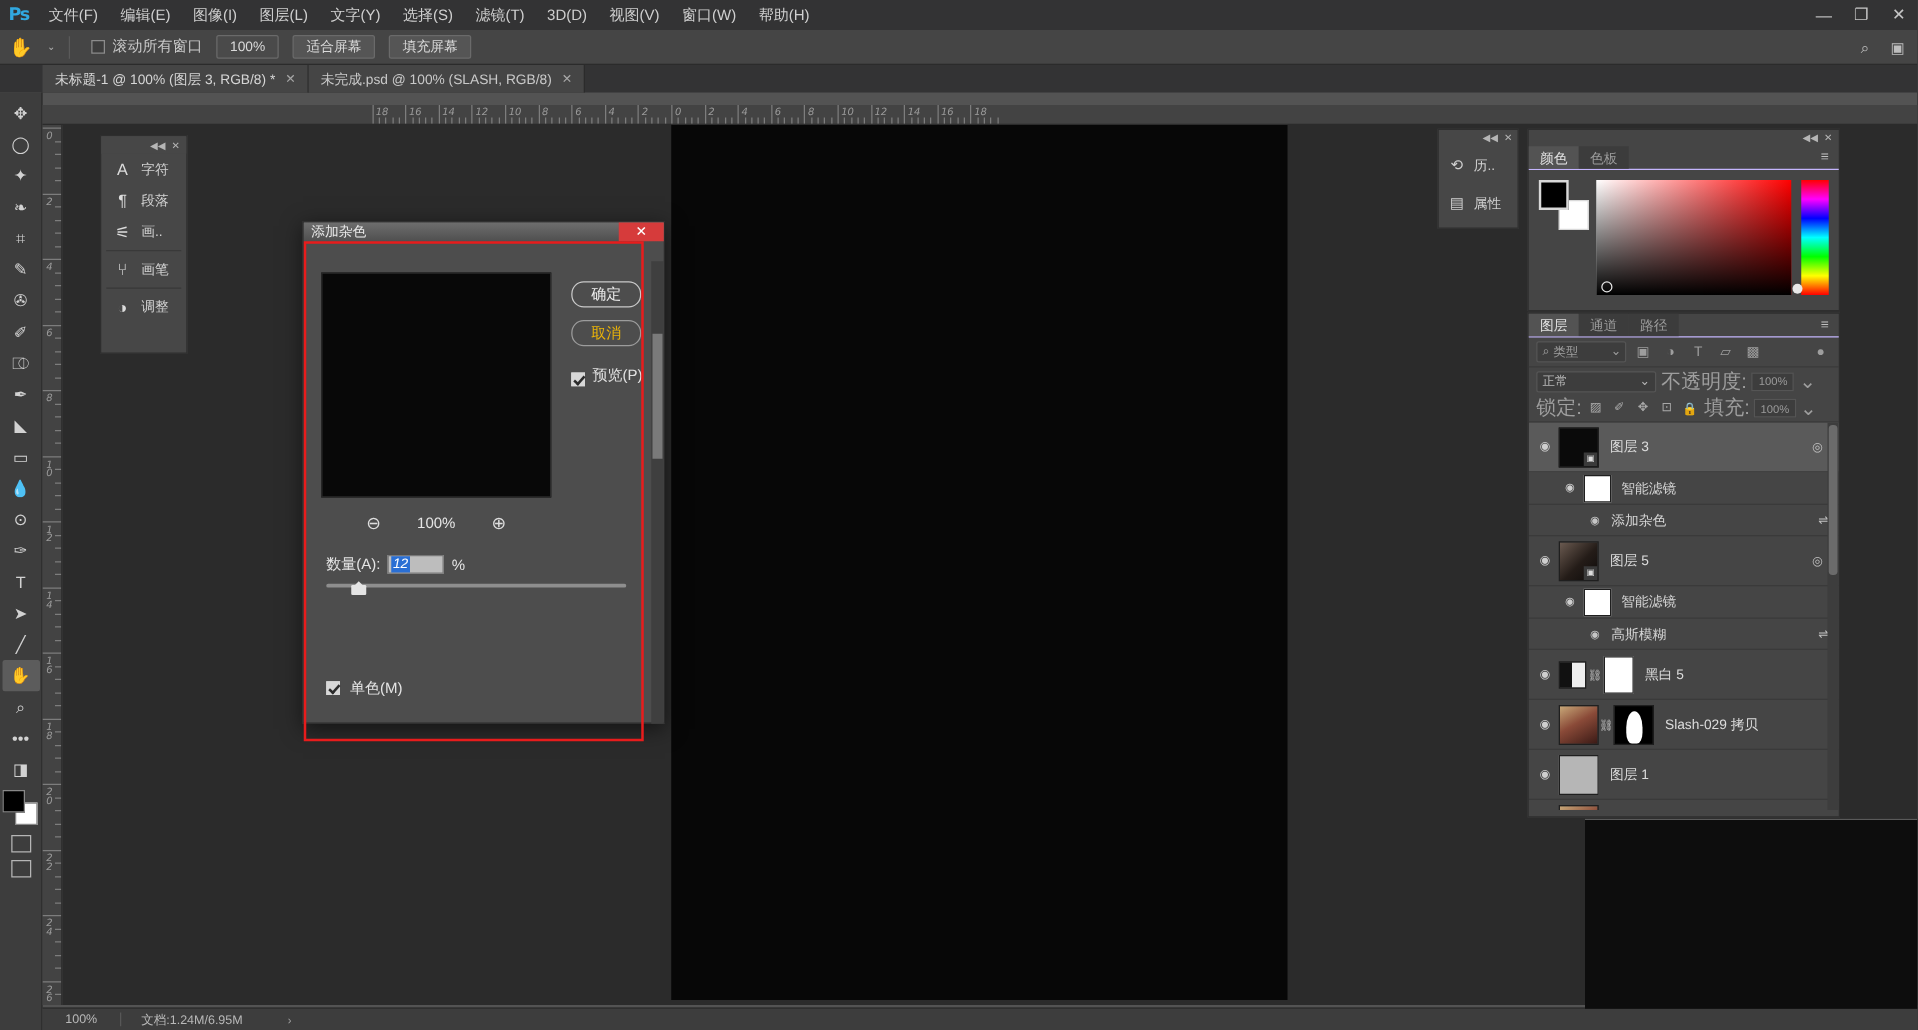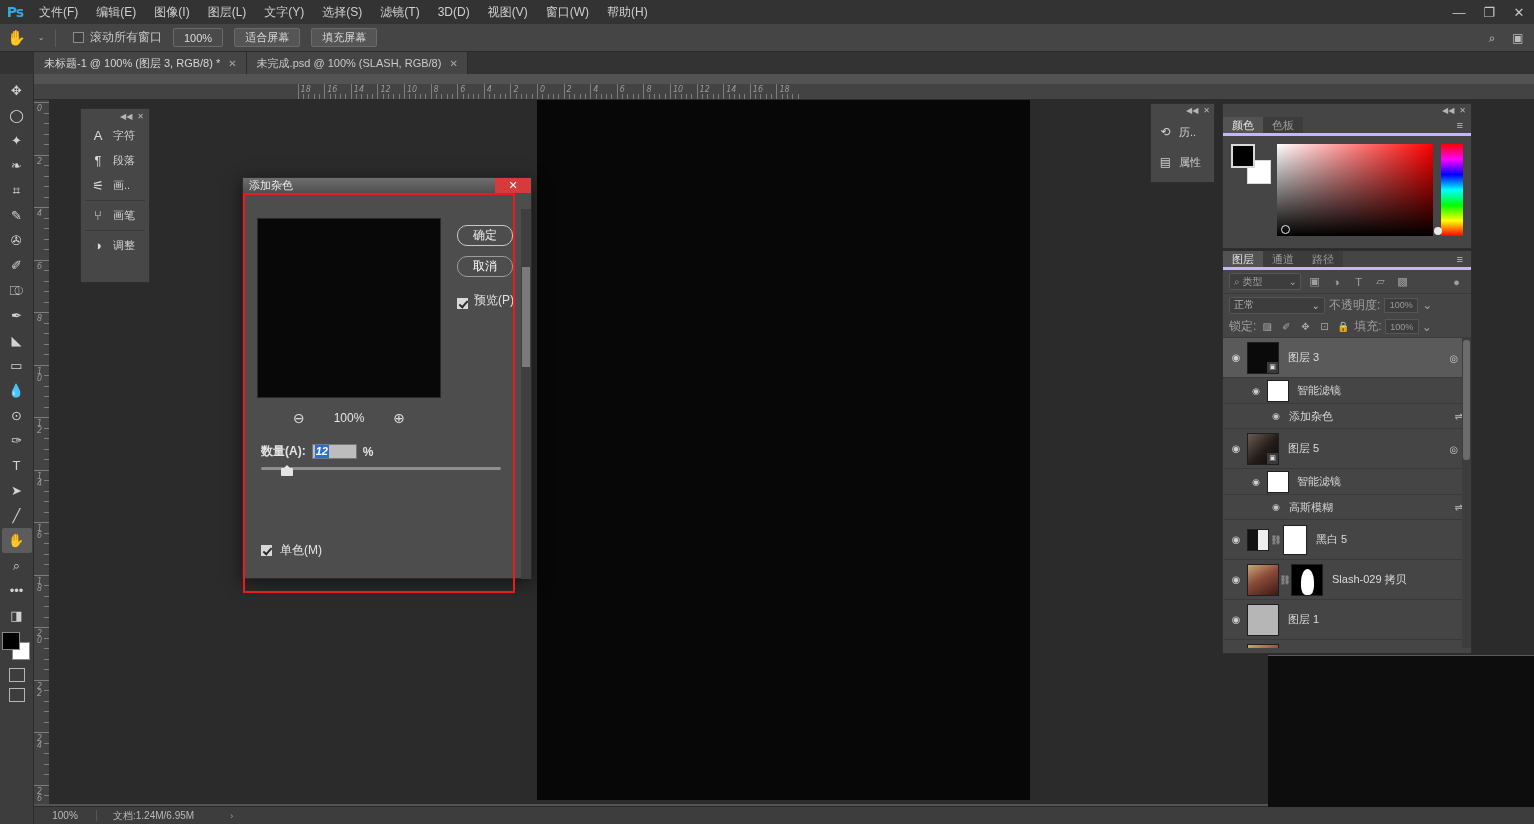--- a/index.html
+++ b/index.html
@@ -88,21 +88,21 @@
   .lpsep{height:1px;background:#393939;margin:2px 4px;}
 
   
   #rdock-hist{left:1150px;top:103px;width:65px;height:80px;background:#474747;border:1px solid #2e2e2e;}
   #rdock-hist .ph{height:13px;display:flex;align-items:center;justify-content:flex-end;gap:5px;padding-right:4px;}
   .hrow{height:30px;display:flex;align-items:center;gap:5px;padding-left:6px;font-size:11px;color:#d0d0d0;}
   .hrow .gl{width:17px;height:17px;display:flex;align-items:center;justify-content:center;font-size:12px;}
 
   #colorpanel{left:1222px;top:103px;width:250px;height:146px;background:#454545;border:1px solid #2e2e2e;}
   #colorpanel .ph{height:13px;display:flex;align-items:center;justify-content:flex-end;gap:5px;padding-right:5px;}
-  .ptabs{height:19px;display:flex;align-items:stretch;border-bottom:3px solid #c4b5fd;}
+  .ptabs{height:19px;display:flex;align-items:stretch;border-bottom:1px solid #c4b5fd;}
   .ptab{padding:0 9px;display:flex;align-items:center;font-size:11px;color:#9b9b9b;background:#3c3c3c;}
   .ptab.active{background:#535353;color:#e2e2e2;}
   .pmenu{margin-left:auto;padding-right:8px;display:flex;align-items:center;font-size:11px;color:#c0c0c0;}
   #colorbody{position:relative;height:112px;padding:8px;display:flex;gap:8px;}
   #cp-swatches{position:relative;width:38px;height:34px;flex:none;}
   #cp-swatches .sw{position:absolute;width:24px;height:24px;}
   #cp-swatches .fg{left:0;top:0;background:#000;border:2px solid #d9d9d9;z-index:2;}
   #cp-swatches .bg{left:16px;top:16px;background:#fff;border:1px solid #d9d9d9;z-index:1;}
   #cp-field{flex:1;height:92px;position:relative;
       background:
@@ -114,21 +114,21 @@
   #cp-hue .mk{position:absolute;left:-7px;bottom:1px;width:8px;height:8px;background:#e8e8e8;border-radius:50%;}
 
   #layerpanel{left:1222px;top:250px;width:250px;height:404px;background:#454545;border:1px solid #2e2e2e;}
   #lp-filter{height:24px;display:flex;align-items:center;gap:5px;padding:0 6px;border-bottom:1px solid #3a3a3a;}
   #lp-kind{width:72px;height:17px;background:#3d3d3d;border:1px solid #555;border-radius:2px;
            display:flex;align-items:center;gap:3px;padding-left:4px;font-size:10px;color:#9e9e9e;}
   .lpf-ic{width:17px;height:17px;display:flex;align-items:center;justify-content:center;font-size:11px;color:#9e9e9e;}
   #lp-blend{height:22px;display:flex;align-items:center;gap:4px;padding:0 6px;}
   #lp-mode{width:96px;height:17px;background:#3d3d3d;border:1px solid #555;border-radius:2px;
            display:flex;align-items:center;justify-content:space-between;padding:0 4px;font-size:10px;color:#b8b8b8;}
-  .lp-lbl{font-size:12px;color:#9e9e9e;}
+  .lp-lbl{font-size:16px;color:#9e9e9e;}
   .lp-num{width:34px;height:15px;background:#3d3d3d;border:1px solid #555;font-size:9px;color:#9a9a9a;
           display:flex;align-items:center;justify-content:center;}
   #lp-lock{height:22px;display:flex;align-items:center;gap:3px;padding:0 6px;border-bottom:1px solid #3a3a3a;}
   .lock-ic{width:16px;height:16px;display:flex;align-items:center;justify-content:center;font-size:10px;color:#a8a8a8;}
   #lp-list{position:relative;height:310px;overflow:hidden;}
   .lrow{height:40px;display:flex;align-items:center;border-bottom:1px solid #3a3a3a;position:relative;padding-left:2px;}
   .lrow.sel{background:#5a5a5a;}
   .leye{width:22px;height:40px;display:flex;align-items:center;justify-content:center;font-size:10px;color:#cfcfcf;}
   .lthumb{width:32px;height:32px;border:1px solid #1f1f1f;flex:none;position:relative;overflow:hidden;}
   .lname{padding-left:9px;font-size:11px;color:#dcdcdc;}
@@ -154,26 +154,26 @@
           box-shadow:0 4px 16px rgba(0,0,0,.55);}
   #dlg-title{height:15px;background:linear-gradient(to bottom,#6e6e6e,#4f4f4f);display:flex;align-items:center;
              padding-left:6px;font-size:11px;color:#e8e8e8;position:relative;}
   #dlg-close{position:absolute;right:0;top:0;width:36px;height:15px;background:#d63b3b;
              display:flex;align-items:center;justify-content:center;color:#fff;font-size:11px;}
   #dlg-body{position:relative;height:386px;}
   #dlg-preview{position:absolute;left:14px;top:25px;width:184px;height:180px;background:#080808;border:1px solid #2a2a2a;}
   #dlg-ok{position:absolute;left:214px;top:32px;width:56px;height:21px;border:1px solid #c9c9c9;border-radius:10px;
           background:#4d4d4d;display:flex;align-items:center;justify-content:center;font-size:12px;color:#ececec;}
   #dlg-cancel{position:absolute;left:214px;top:63px;width:56px;height:21px;border:1px solid #9c9c9c;border-radius:10px;
-          background:#4d4d4d;display:flex;align-items:center;justify-content:center;font-size:12px;color:#ffffff;}
+          background:#4d4d4d;display:flex;align-items:center;justify-content:center;font-size:12px;color:#eab308;}
   #dlg-preview-cb{position:absolute;left:214px;top:99px;display:flex;align-items:flex-end;gap:6px;font-size:12px;color:#e0e0e0;white-space:nowrap;}
   #dlg-zoomrow{position:absolute;left:14px;top:215px;width:184px;height:20px;display:flex;align-items:center;justify-content:space-between;padding:0 36px;}
   .zic{font-size:14px;color:#dedede;}
   #dlg-zoomval{font-size:12px;color:#e6e6e6;}
-  #dlg-amount{position:absolute;left:18px;top:250px;display:flex;align-items:center;gap:6px;font-size:12px;color:#e4e4e4;font-weight:bold;}
+  #dlg-amount{position:absolute;left:18px;top:250px;display:flex;align-items:center;gap:6px;font-size:12px;color:#e4e4e4;}
   #dlg-amt-field{width:45px;height:15px;background:#bdbdbd;border:1px solid #777;display:flex;align-items:center;padding-left:2px;}
   #dlg-amt-val{background:#2a6fd4;color:#fff;font-size:11px;padding:0 1px;line-height:13px;}
   #dlg-slider{position:absolute;left:18px;top:274px;width:240px;height:3px;background:#8e8e8e;border-radius:2px;}
   #dlg-knob{position:absolute;left:38px;top:272px;width:12px;height:11px;}
   #dlg-knob:after{content:"";position:absolute;left:0;top:3px;width:12px;height:8px;background:#e4e4e4;border-radius:1px;}
   #dlg-knob:before{content:"";position:absolute;left:2px;top:0;border-left:4px solid transparent;border-right:4px solid transparent;border-bottom:4px solid #e4e4e4;}
   #dlg-dist{position:absolute;left:18px;top:291px;width:253px;height:60px;}
   #dlg-dist-label{position:absolute;left:12px;top:-7px;background:#4d4d4d;padding:0 5px;font-size:12px;color:#e4e4e4;z-index:2;}
   #dlg-dist-box{position:absolute;left:0;top:3px;width:253px;height:56px;border:1px solid #646464;}
   .radio-row{position:absolute;left:12px;display:flex;align-items:center;gap:8px;font-size:12px;color:#e2e2e2;}

